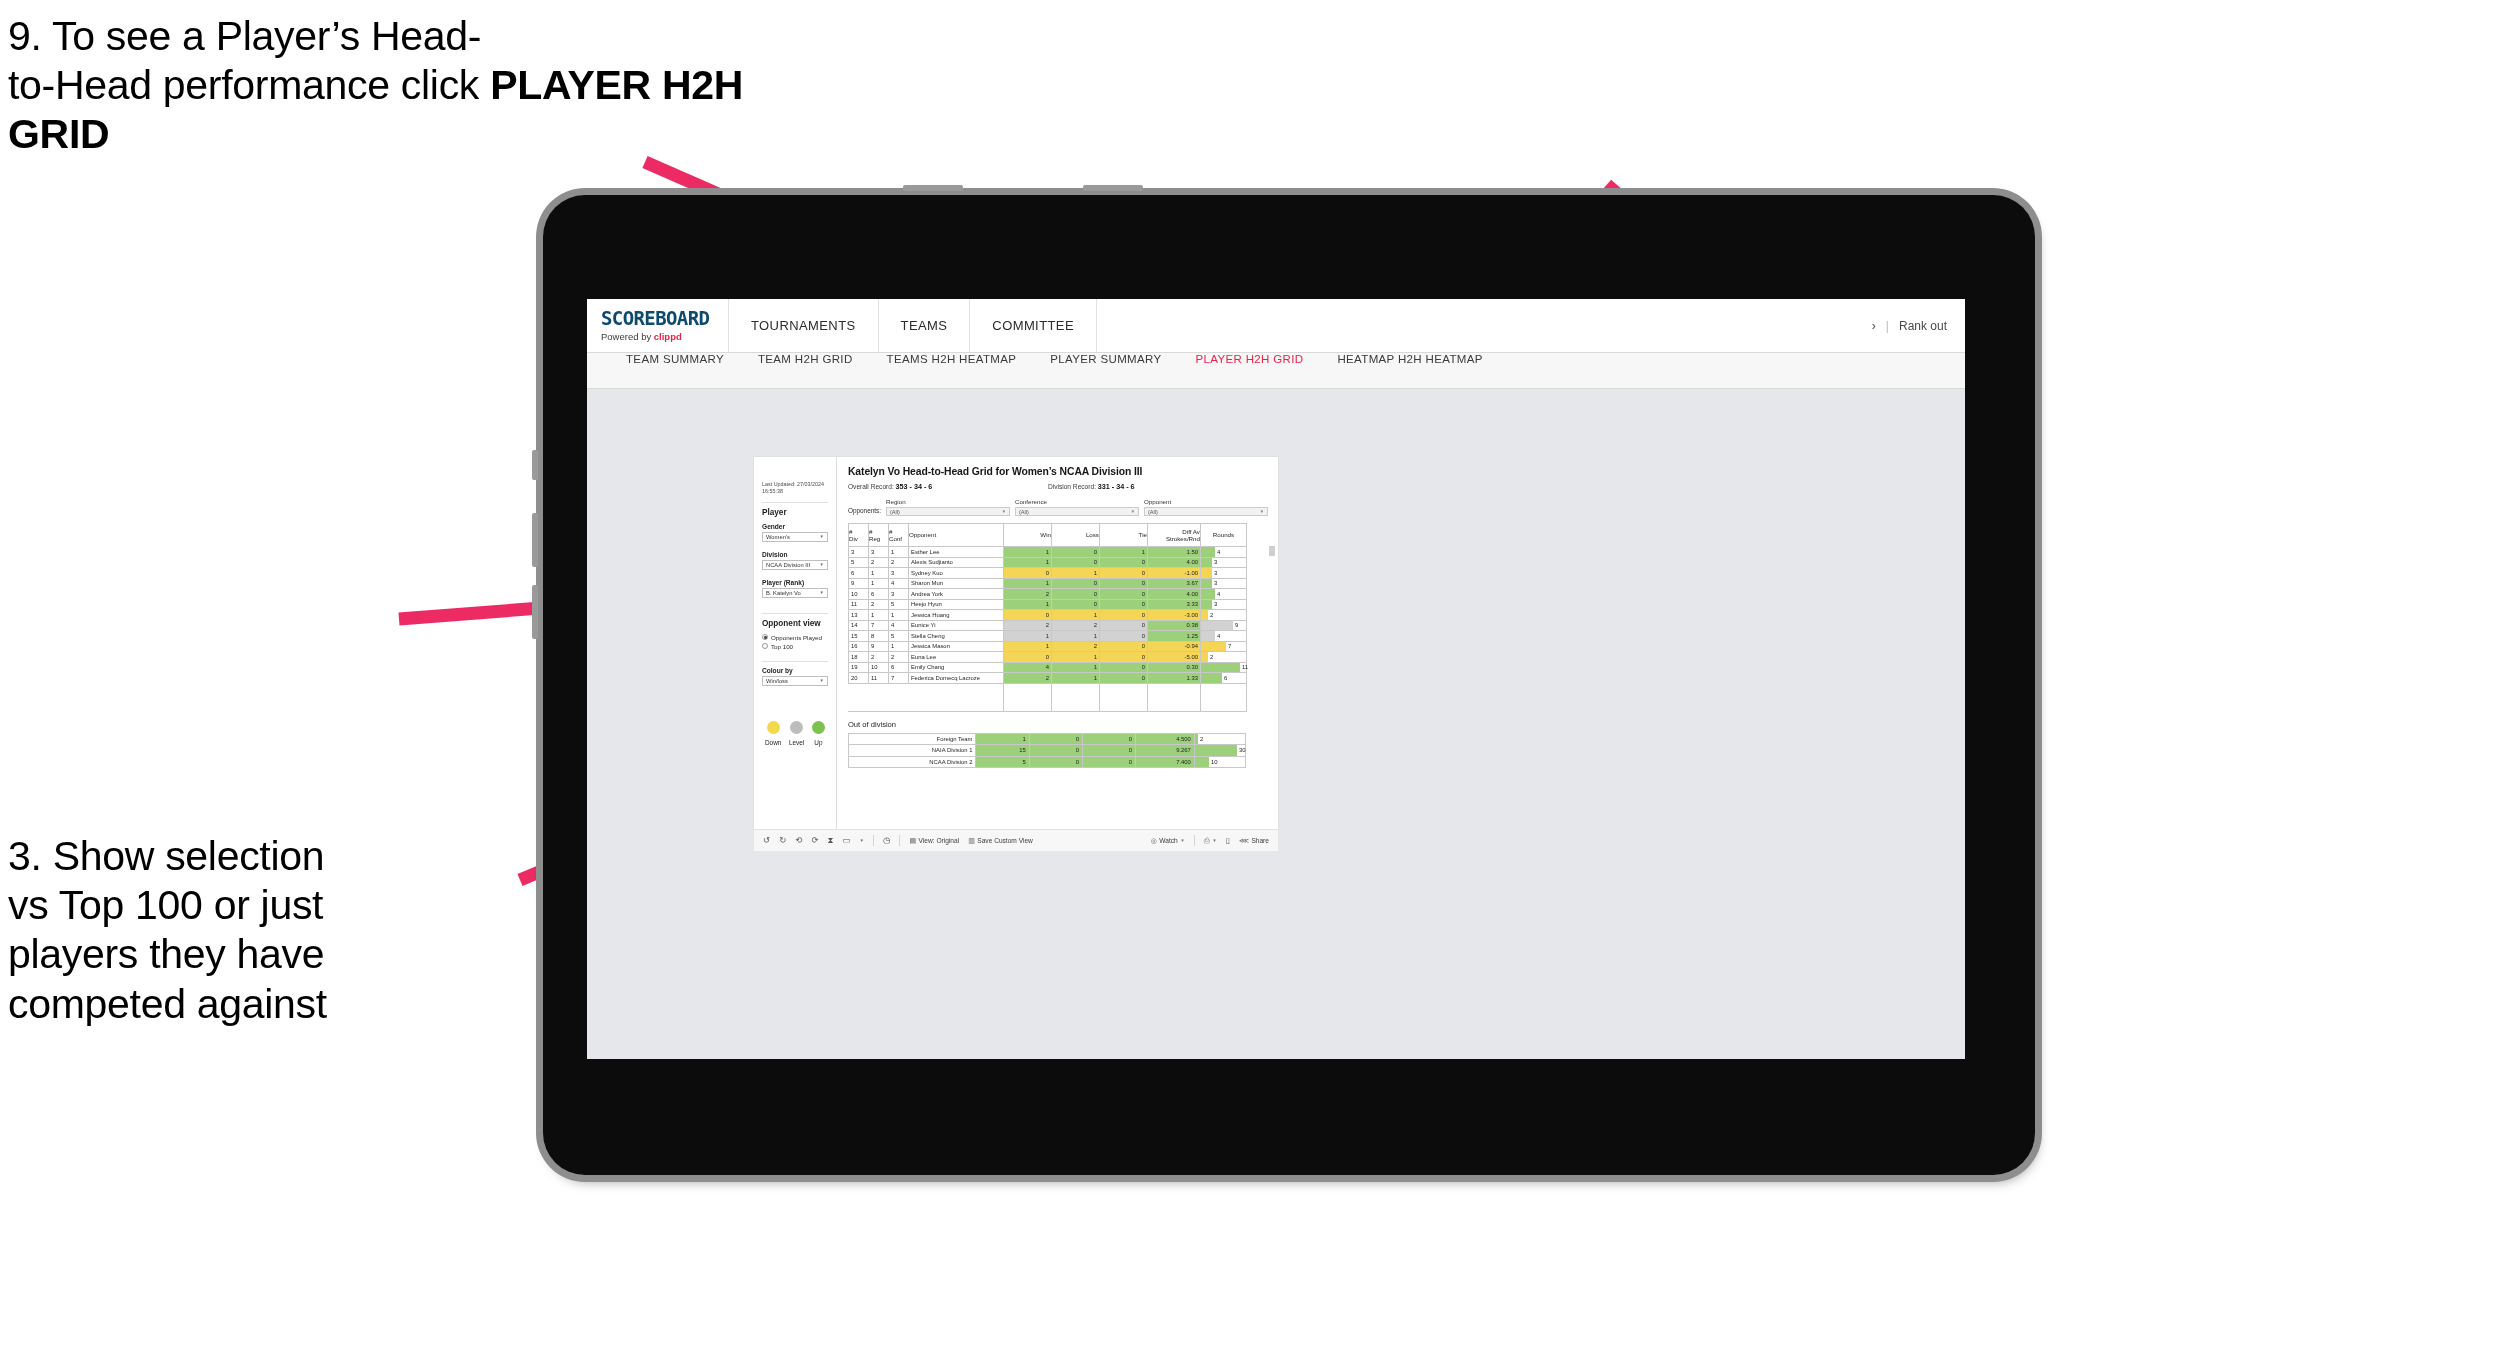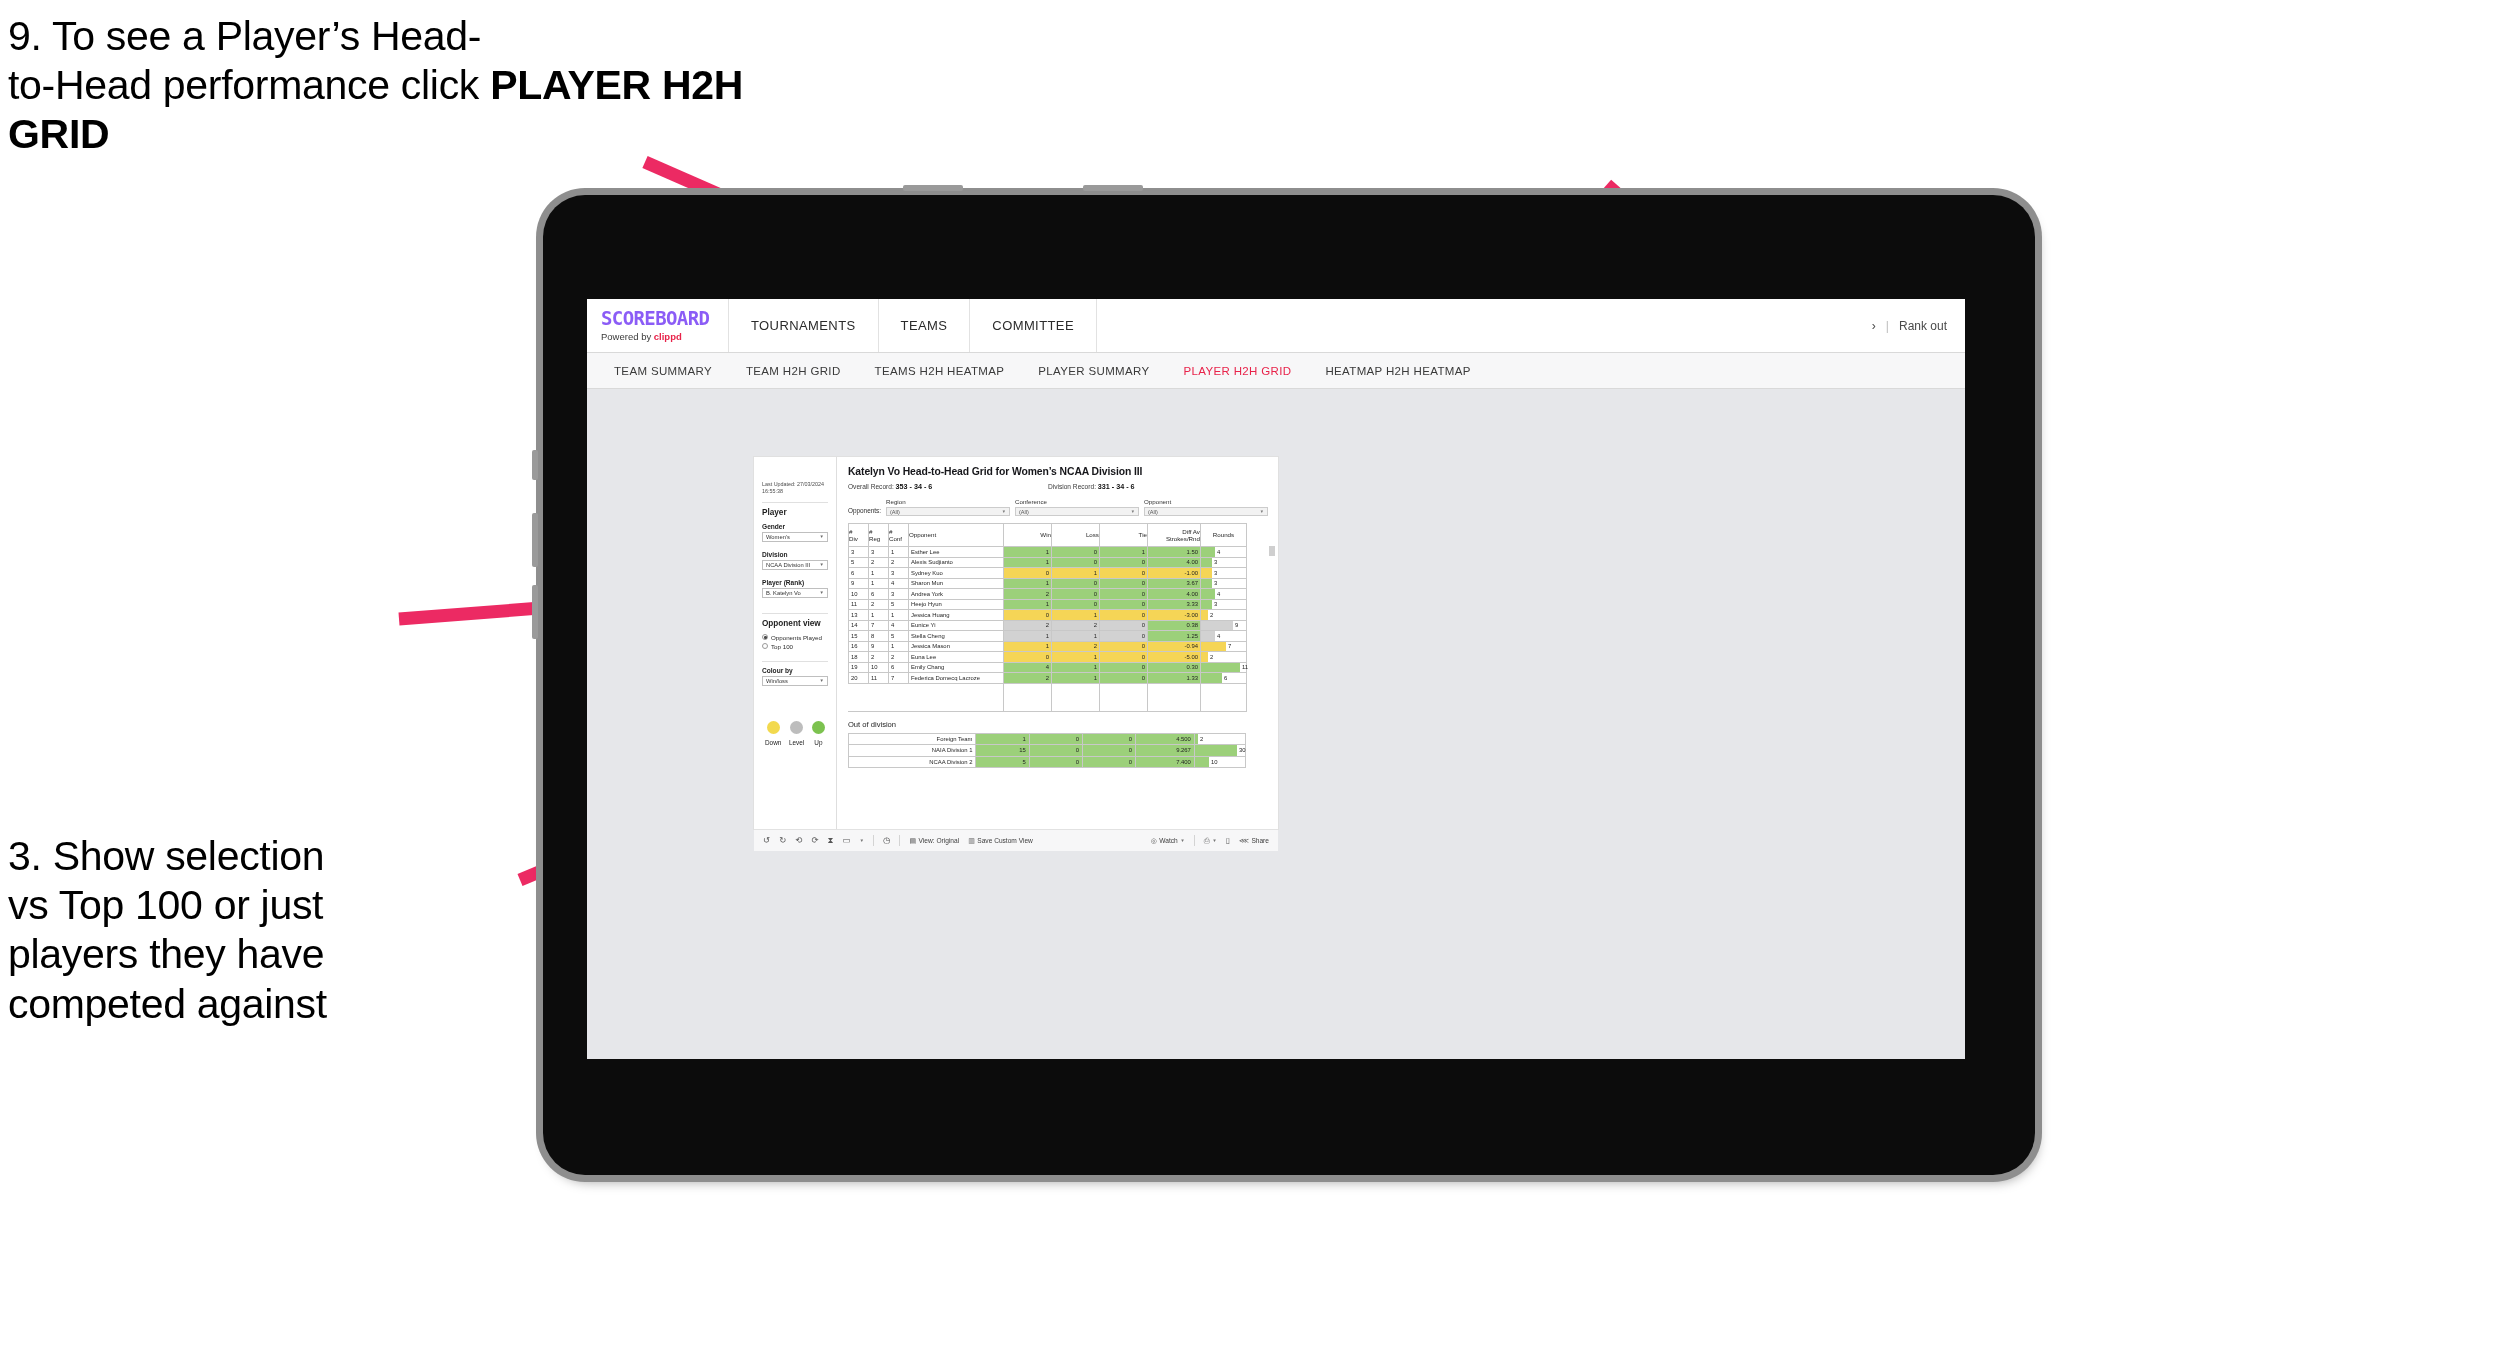--- a/index.html
+++ b/index.html
@@ -62,39 +62,39 @@
     border-bottom: 1px solid #d9d9d9;
   }
   #brand {
     width: 142px; display: flex; flex-direction: column;
     justify-content: center; padding-left: 14px;
     border-right: 1px solid #e2e2e2;
   }
   #brand .bname {
     font-family: "DejaVu Sans Mono", monospace;
     font-weight: 700; font-size: 19px; letter-spacing: -0.6px;
-    color: #8b5cf6; line-height: 1;
+    color: #0c4a6e; line-height: 1;
   }
   #brand .bsub { font-size: 9.5px; color: #3a3a3a; margin-top: 3px; }
   #brand .bsub span { color: #e8234a; font-weight: 700; }
   .topnav-item {
     display: flex; align-items: center; padding: 0 22px;
     font-size: 13px; color: #2b2b2b; letter-spacing: 0.4px;
     border-right: 1px solid #e2e2e2;
   }
   #topnav-right {
     margin-left: auto; display: flex; align-items: center;
     gap: 10px; padding-right: 18px; font-size: 12px; color: #4a4a4a;
   }
   #topnav-right .sep { color: #bdbdbd; }
 
   
   #tabbar {
     height: 36px; background: #f7f7f8;
-    display: flex; align-items: center; padding-left: 10px;
+    display: flex; align-items: flex-start; padding-left: 22px;
     border-bottom: 1px solid #d9d9d9; gap: 0;
   }
   .tabitem {
     font-size: 11.5px; color: #3a3a3a; letter-spacing: 0.35px;
     padding: 0 17px; white-space: nowrap;
   }
   .tabitem.active { color: #e8234a; }
 
   
   #workspace { position: relative; height: 670px; background: #e6e7ea; }

